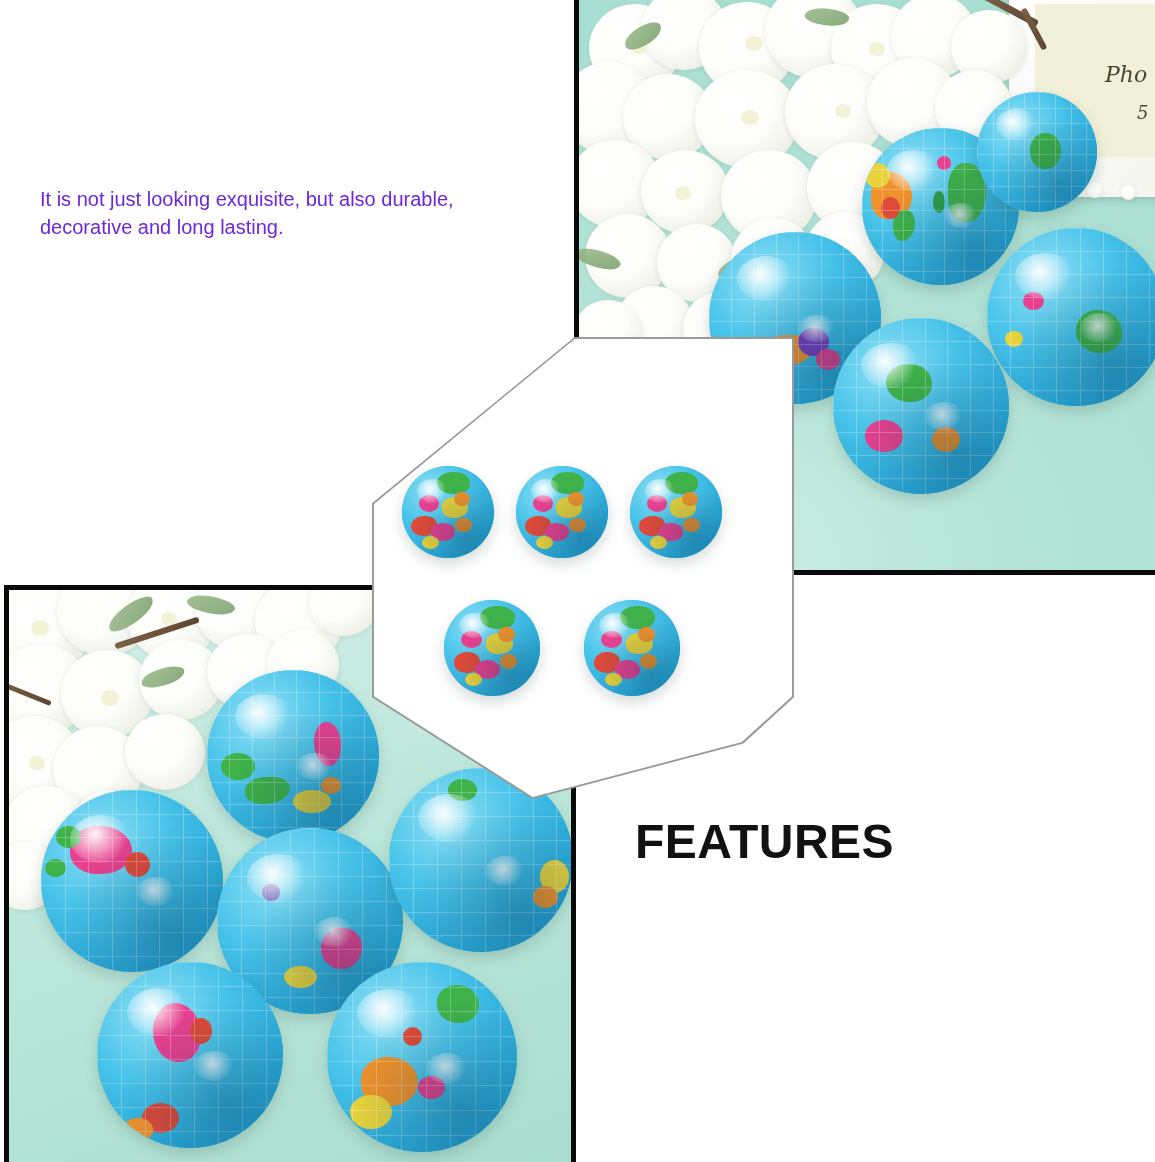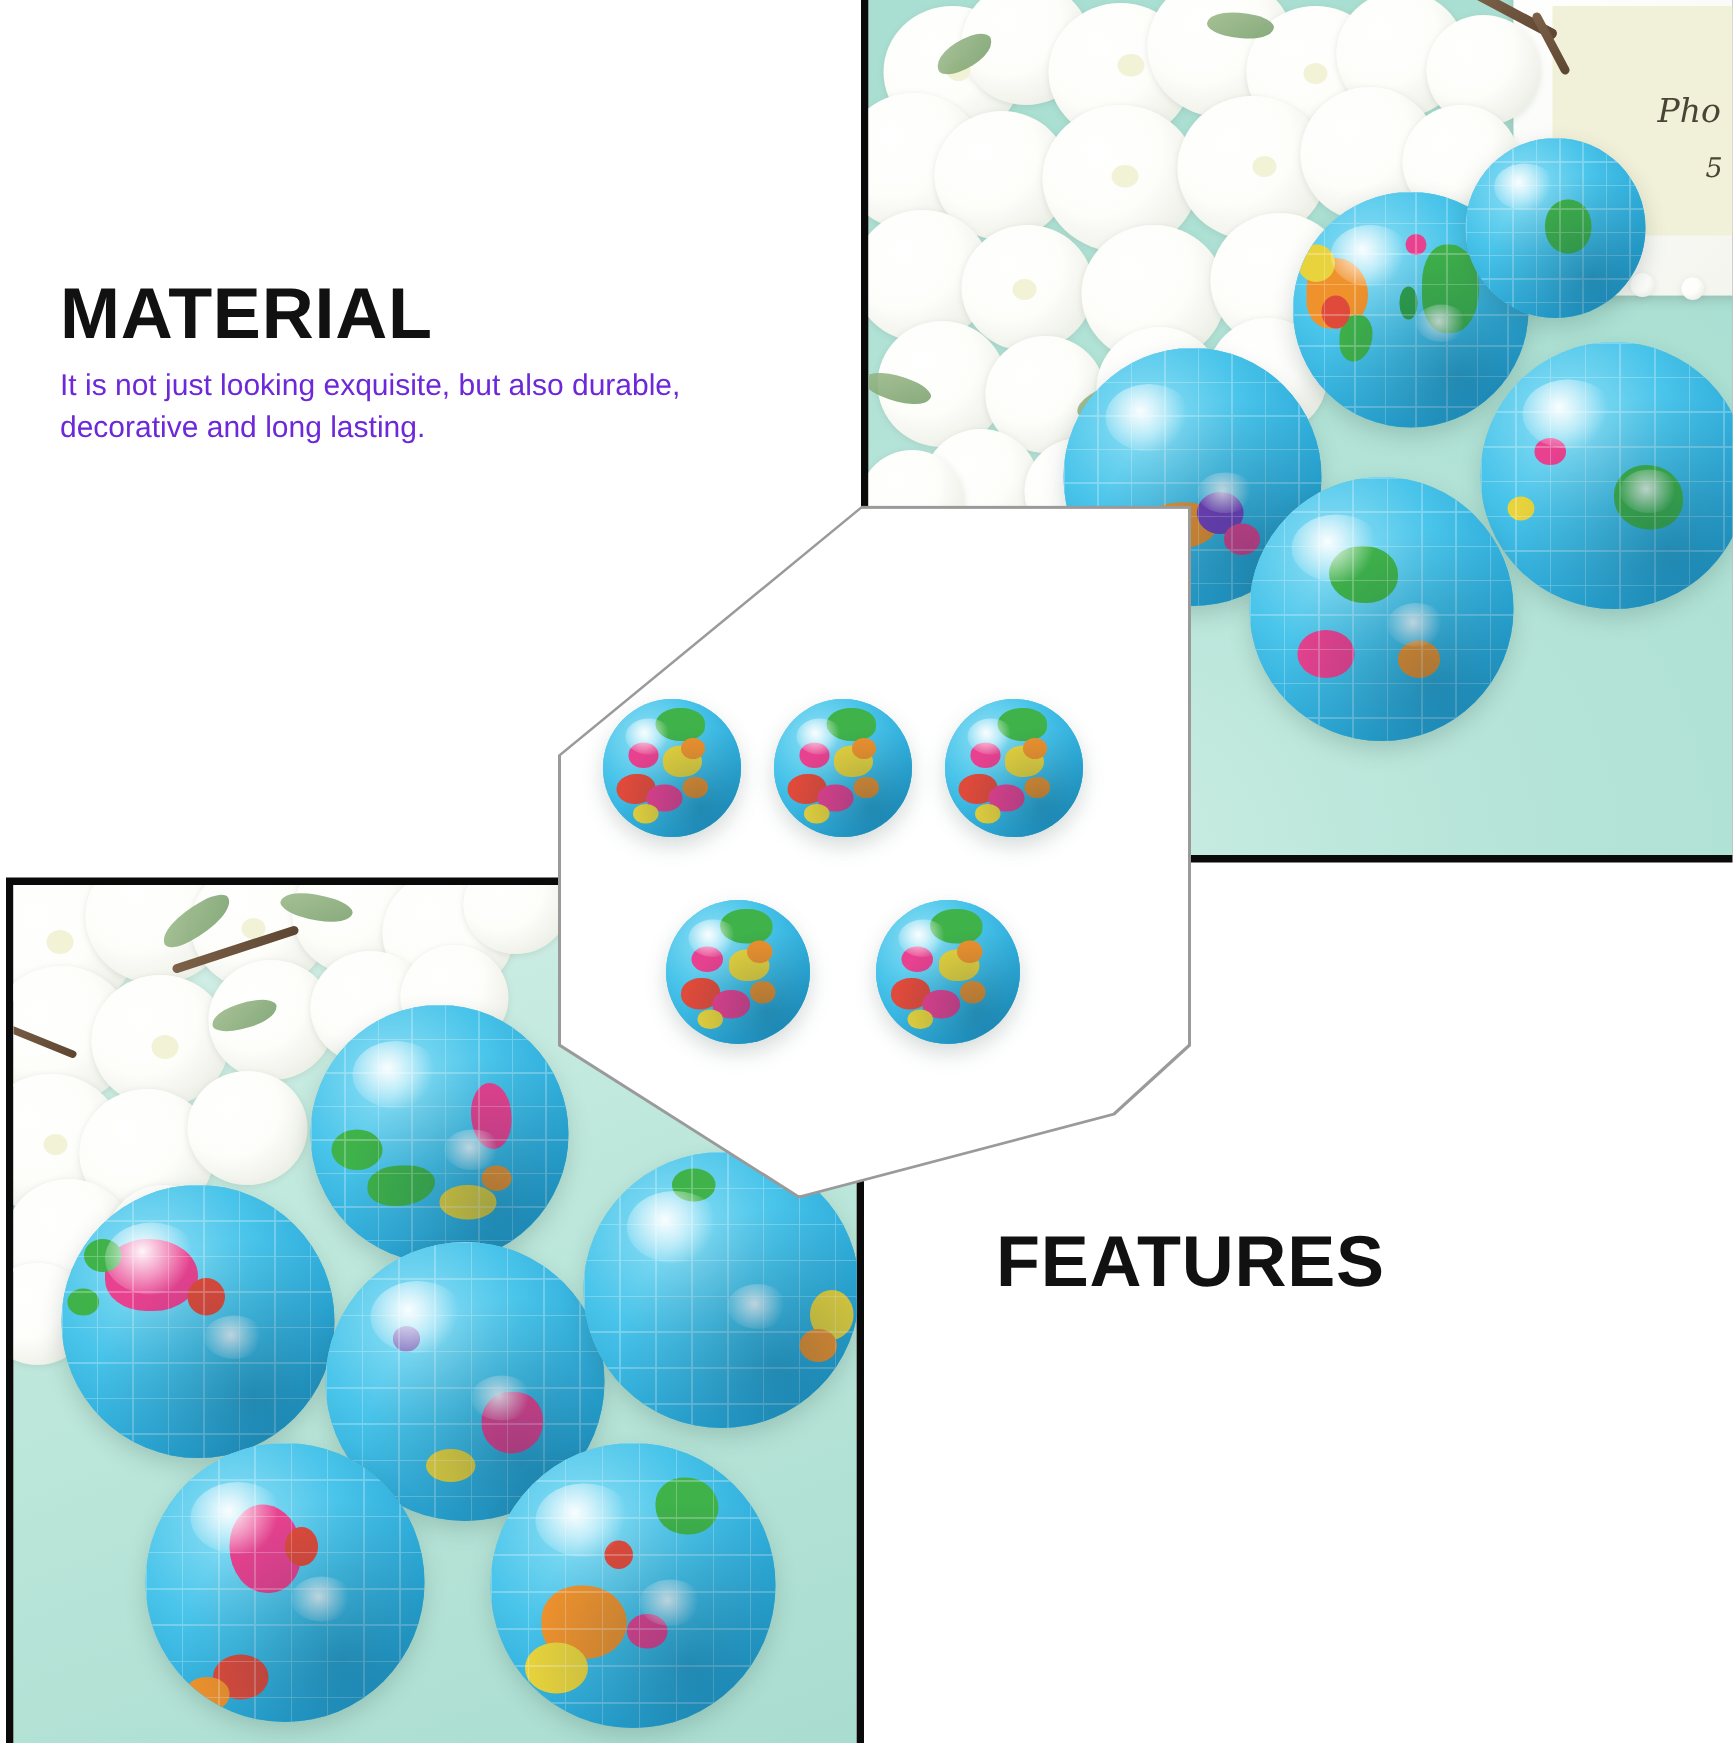--- a/index.html
+++ b/index.html
@@ -17,21 +17,21 @@
     font-weight:bold;color:#111111;
     font-size:48px;letter-spacing:0.5px;line-height:1.0;
     margin:0 0 10px 0;
   }
   .body-copy{
     font-family:"Liberation Sans", sans-serif;
     font-size:20px;color:#6d28d9;line-height:1.38;
     margin:0;font-weight:400;
   }
   #material-block{left:40px;top:186px;width:470px;}
-  #features-block{left:664px;top:818px;width:470px;}
+  #features-block{left:635px;top:818px;width:470px;}
 
   
   .photo{position:absolute;border:5px solid #0a0a0a;box-sizing:border-box;overflow:hidden;}
   #photo-top-right{left:574px;top:-5px;width:586px;height:580px;}
   #photo-bottom-left{left:4px;top:585px;width:572px;height:582px;}
 
   .scene{position:absolute;inset:0;overflow:hidden;}
   .mint{
     position:absolute;inset:0;
     background:
@@ -388,21 +388,20 @@
       <div class="land" style="left:10%;top:54%;width:28%;height:22%;border-radius:50% 44% 52% 48%;background:#e04a3a;"></div>
       <div class="land" style="left:32%;top:62%;width:26%;height:20%;border-radius:48%;background:#e8418f;"></div>
       <div class="land" style="left:58%;top:56%;width:18%;height:16%;border-radius:50%;background:#f0922c;"></div>
       <div class="land" style="left:22%;top:76%;width:18%;height:14%;border-radius:50%;background:#e8d33c;"></div>
       <div class="gloss"></div>
         <div class="shade"></div>
     </div>
   </div>
 
   <div class="txt-block" id="material-block">
-    <h2 class="heading">MATERIAL</h2>
     <p class="body-copy">It is not just looking exquisite, but also durable, decorative and long lasting.</p>
   </div>
 
   <div class="txt-block" id="features-block">
     <h2 class="heading">FEATURES</h2>
   </div>
 
 </div>
 
 </body></html>

